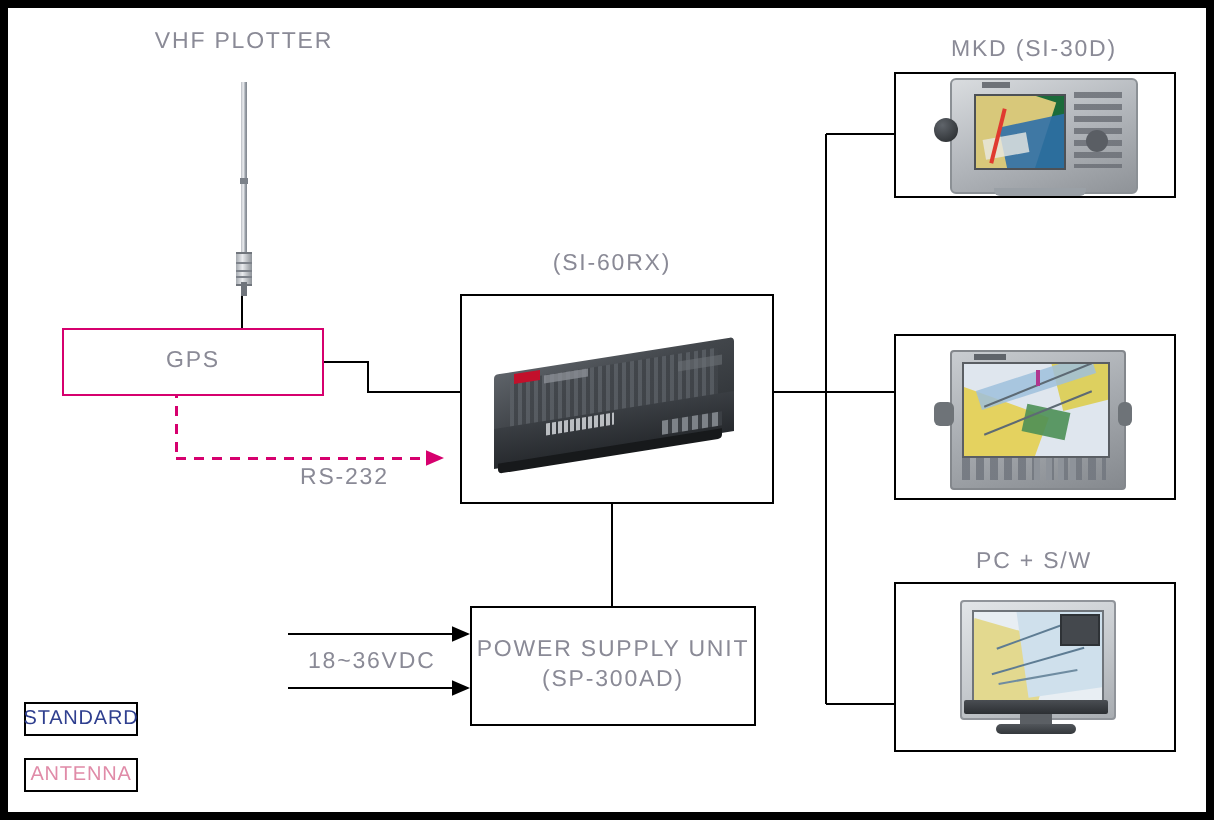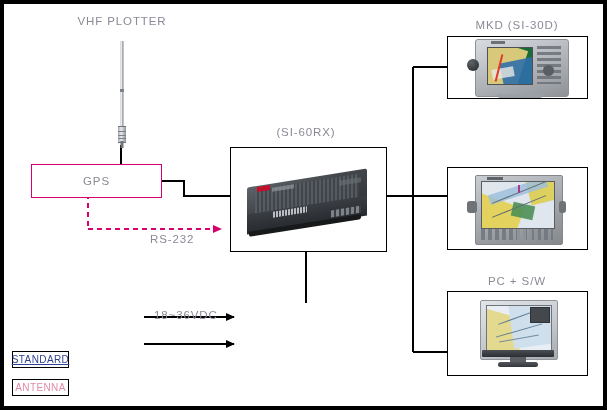--- a/index.html
+++ b/index.html
@@ -20,21 +20,21 @@
   .box.mag{border:1.6px solid #d6006e;}
 
   .boxtext{position:absolute;left:0;right:0;top:50%;transform:translateY(-50%);
            text-align:center;color:#8a8a96;font-size:11.5px;letter-spacing:.9px;
            line-height:15px;}
 
   
   .legend{position:absolute;box-sizing:border-box;border:1.2px solid #000;
           background:#fff;display:flex;align-items:center;justify-content:center;}
   .legend span{font-size:10px;letter-spacing:.4px;}
-  .lg-std span{color:#2f3f8f;text-decoration:underline;}
+  .lg-std span{color:#2f3f8f;}
   .lg-opt span{color:#e08ba8;}
 
   
   .ant{position:absolute;}
   .ant .whip{position:absolute;left:50%;transform:translateX(-50%);
              width:3px;top:0;height:85px;
              background:linear-gradient(90deg,#b9bcc2 0%,#eceef1 38%,#9aa0a8 72%,#7e848c 100%);}
   .ant .joint{position:absolute;left:50%;transform:translateX(-50%);
               width:4px;top:48px;height:3px;background:#7b8189;}
   .ant .base{position:absolute;left:50%;transform:translateX(-50%);
@@ -220,21 +220,27 @@
       <div class="rear"></div>
       <div class="front"></div>
         <div class="foot"></div>
       <div class="logo"></div>
         <div class="logotxt"></div>
       <div class="brand"></div>
         <div class="conn"></div>
     </div>
   </div>
 
-  <div class="lbl" style="left:150px;top:304px;">18~36VDC</div>
+  <div class="lbl" style="left:150px;top:320px;">18~36VDC</div>
+  <div class="box blk" style="left:231px;top:299px;width:143px;height:60px;">
+    <div class="boxtext">
+      <span>POWER SUPPLY UNIT</span><br>
+      <span>(SP-300AD)</span>
+    </div>
+  </div>
 
   <div class="lbl c" style="left:513px;top:14px;">MKD (SI-30D)</div>
   <div class="box blk" style="left:443px;top:32px;width:141px;height:63px;">
     <div class="mkd" style="position:absolute;left:19px;top:-2px;width:106px;height:66px;">
       <div class="body"></div>
       <div class="scr">
           <div class="land"></div>
           <div class="sea"></div>
         <div class="wh"></div>
           <div class="rt"></div>

